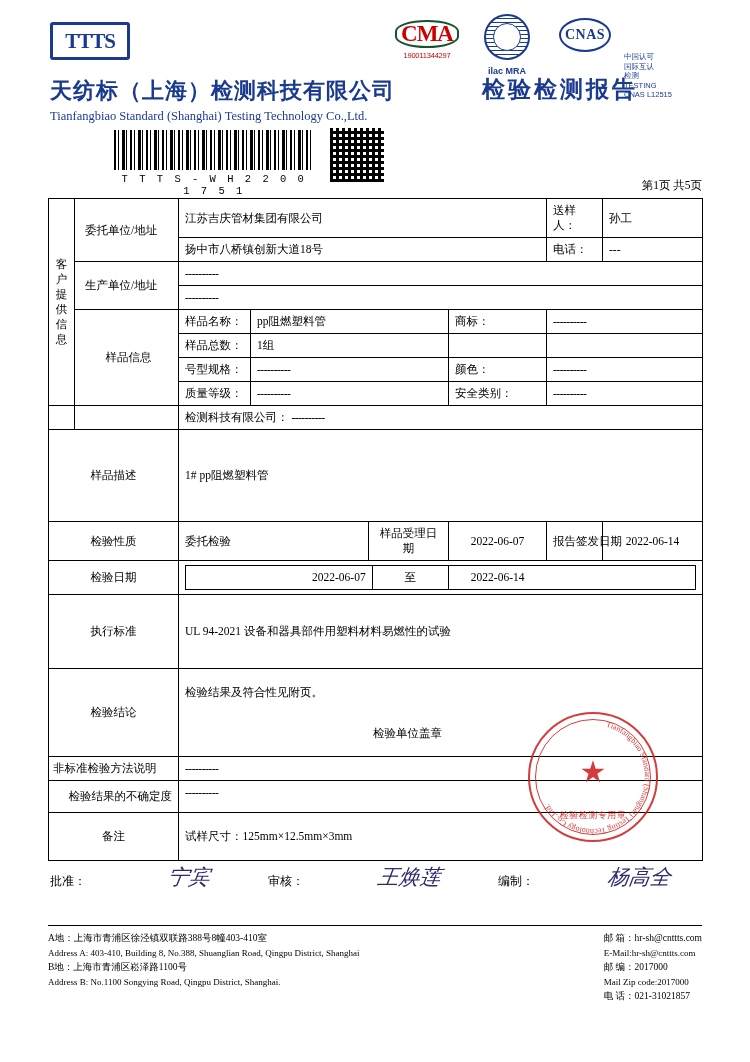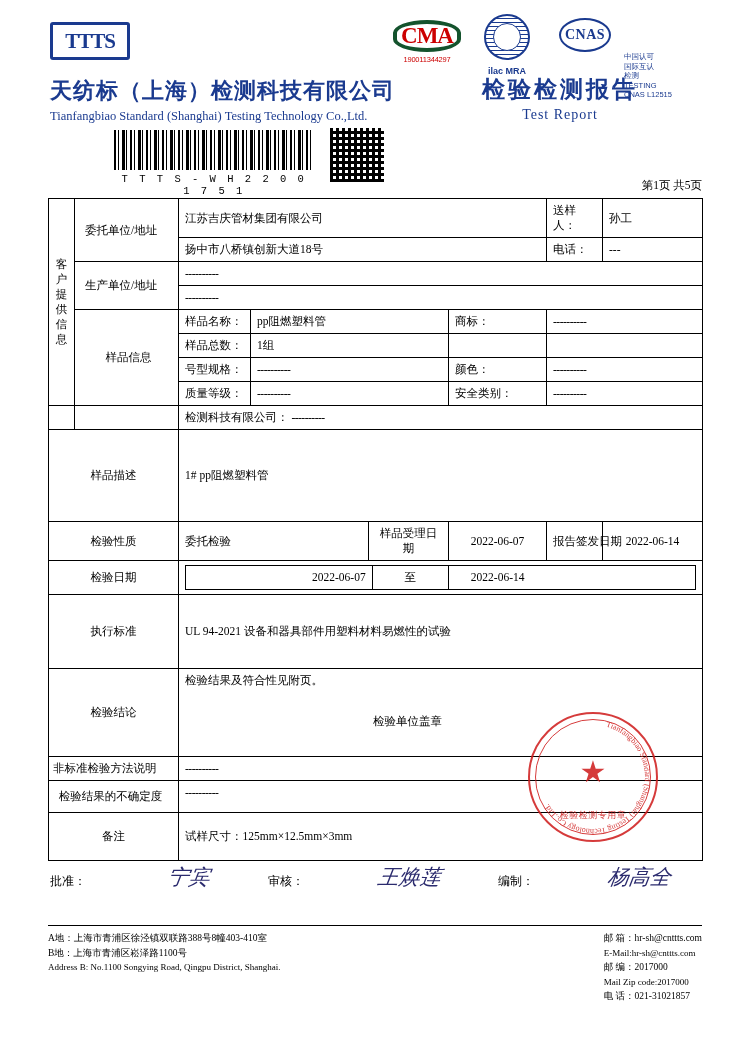--- a/index.html
+++ b/index.html
@@ -81,21 +81,21 @@
     top: 6px;
     width: 70px;
     text-align: center;
   }
   .cert-ma .ma-logo {
     font-family: "Liberation Serif", serif;
     font-size: 23px;
     font-weight: bold;
     color: #cc0000;
     letter-spacing: -1px;
-    border: 4px solid #14532d;
+    border: 2px solid #14532d;
     border-radius: 50% / 40%;
     padding: 0 4px;
     display: inline-block;
     line-height: 24px;
   }
   .cert-ma .ma-num {
     font-size: 7.5px;
     color: #cc0000;
     margin-top: 3px;
     letter-spacing: -0.2px;
@@ -415,21 +415,20 @@
         <div>中国认可</div>
         <div>国际互认</div>
         <div>检测</div>
         <div>TESTING</div>
         <div>CNAS L12515</div>
       </div>
     </div>
 
     <div class="report-title">
       <div class="cn">检验检测报告</div>
-      <div class="en">Test Report</div>
     </div>
   </div>
 
   <div class="codes">
     <div class="barcode-wrap">
       <div class="barcode"></div>
       <div class="barcode-text">T T T S - W H 2 2 0 0 1 7 5 1</div>
     </div>
     <div class="qr"></div>
     <div class="page-num">第1页  共5页</div>
@@ -535,33 +534,33 @@
       </td>
     </tr>
 
     <tr style="height:74px">
       <td colspan="2" class="lbl-center">执行标准</td>
       <td colspan="6" style="vertical-align:middle">UL 94-2021    设备和器具部件用塑料材料易燃性的试验</td>
     </tr>
 
     <tr style="height:88px">
       <td colspan="2" class="lbl-center">检验结论</td>
-      <td colspan="6" style="vertical-align:top; padding-top:4px">
+      <td colspan="6" style="vertical-align:top; padding-top:16px">
         <div>检验结果及符合性见附页。</div>
         <div style="margin-top:26px; margin-left:188px">检验单位盖章</div>
       </td>
     </tr>
 
     <tr>
       <td colspan="2" style="text-align:left; padding-left:4px">非标准检验方法说明</td>
       <td colspan="6" class="dash">----------</td>
     </tr>
 
     <tr style="height:32px">
-      <td colspan="2" style="text-align:center; padding-left:0">检验结果的不确定度</td>
+      <td colspan="2" style="text-align:right; padding-left:0">检验结果的不确定度</td>
       <td colspan="6" class="dash" style="vertical-align:top">----------</td>
     </tr>
 
     <tr style="height:48px">
       <td colspan="2" class="lbl-center">备注</td>
       <td colspan="6">试样尺寸：125mm×12.5mm×3mm</td>
     </tr>
   </tbody>
     </table>
 
@@ -586,20 +585,21 @@
     <div class="sig-item sig-l2">审核：</div>
     <div class="sig-script sig-s2">王焕莲</div>
     <div class="sig-item sig-l3">编制：</div>
     <div class="sig-script sig-s3">杨高全</div>
   </div>
 
   <div class="footer-rule"></div>
   <div class="footer">
     <div class="left">
       <div>A地：上海市青浦区徐泾镇双联路388号8幢403-410室</div>
+      <div class="en-line">Address A: 403-410, Building 8, No.388, Shuanglian Road, Qingpu District, Shanghai</div>
       <div>B地：上海市青浦区崧泽路1100号</div>
       <div class="en-line">Address B: No.1100 Songying Road, Qingpu District, Shanghai.</div>
     </div>
     <div class="right">
       <div>
         <span>邮 箱：</span><span>hr-sh@cnttts.com</span>
       </div>
       <div class="en-line">
         <span>E-Mail:</span><span>hr-sh@cnttts.com</span>
       </div>

